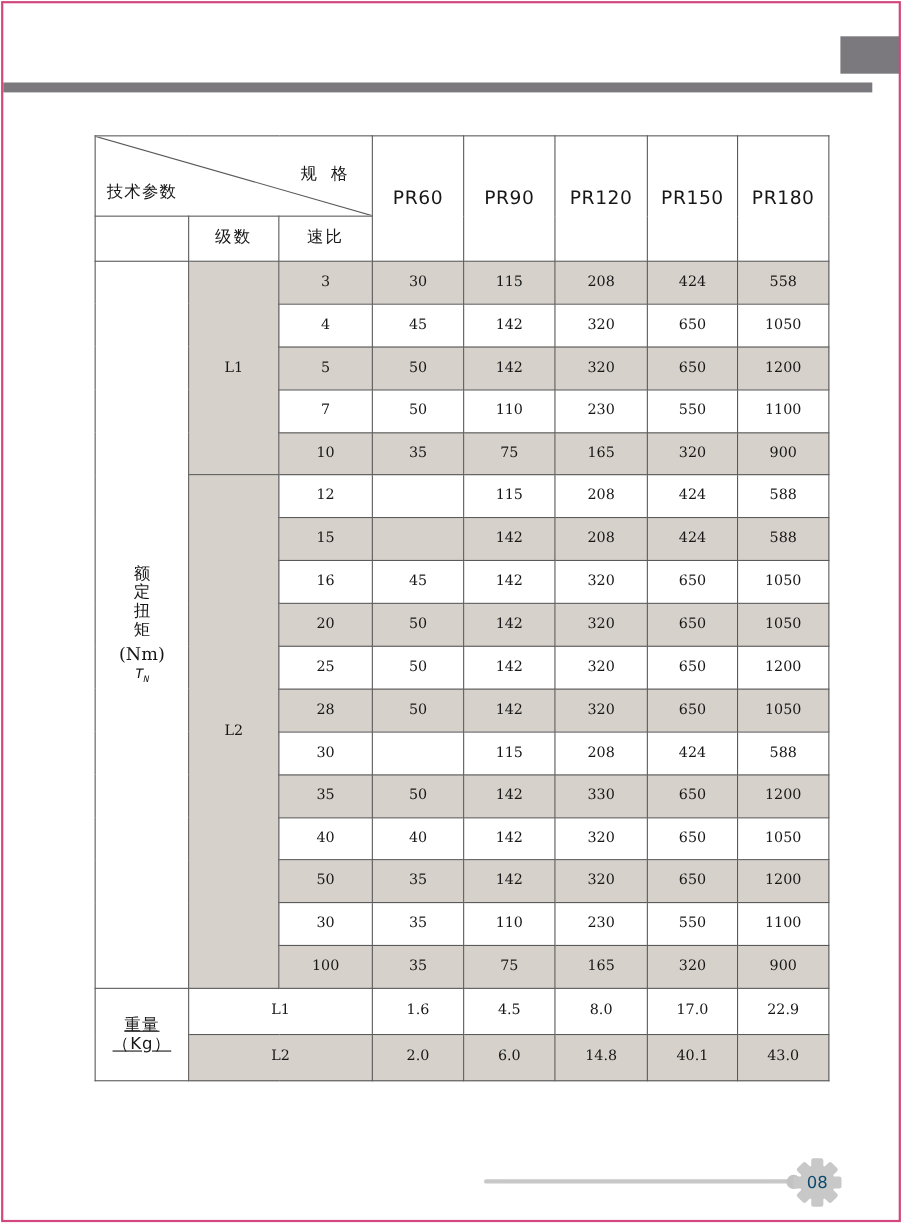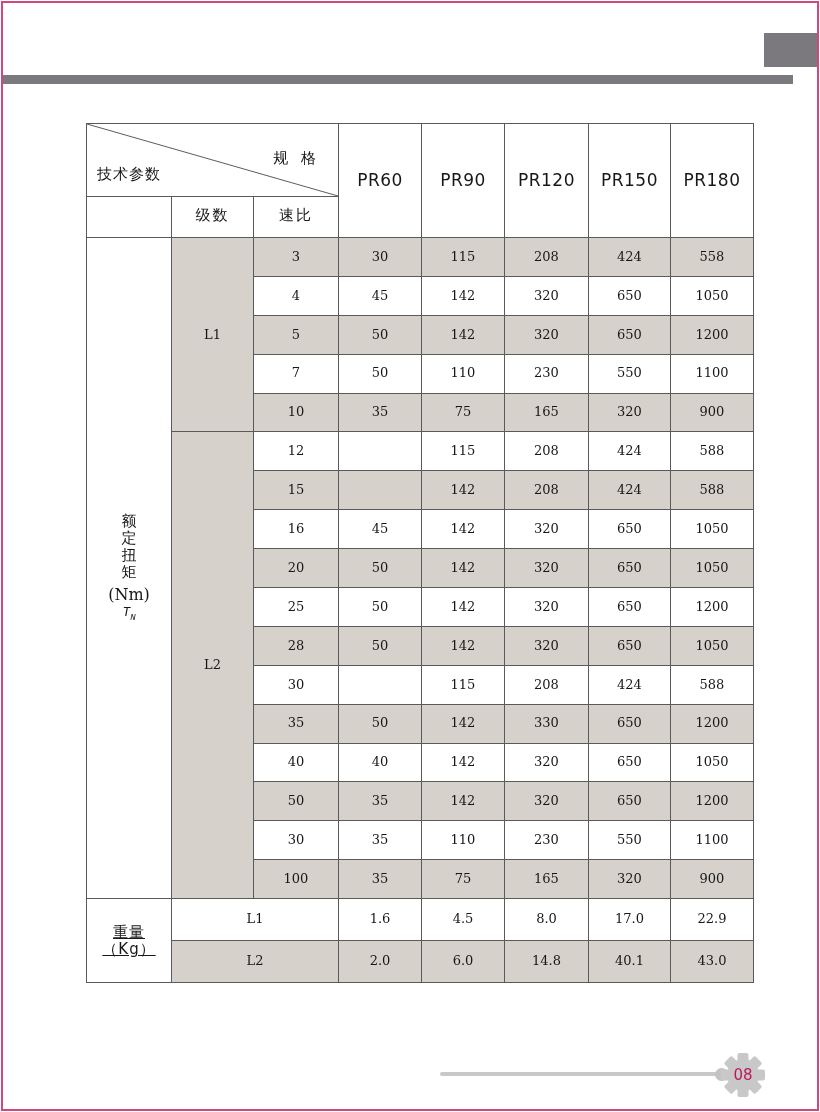--- a/index.html
+++ b/index.html
@@ -42,21 +42,21 @@
 
   td.wlabel span { text-decoration:underline; font-size:15px; letter-spacing:1px; font-family:"DejaVu Sans",sans-serif; }
   td.stage, td.wstage, td.ratio, td.val { font-size:13px; }
 
   
   .footer-line { position:absolute; left:440px; top:1072px; width:278px; height:4px; background:#c8c8c8; border-radius:2px; }
   .footer-dot  { position:absolute; left:715px; top:1068px; width:13px; height:13px; border-radius:50%; background:#c3c3c3; }
   .gear-wrap { position:absolute; left:720px; top:1052px; width:46px; height:46px; }
   .gear-wrap svg { position:absolute; inset:0; }
   .page-num { position:absolute; inset:0; display:flex; align-items:center; justify-content:center;
-              font:15px "DejaVu Sans", sans-serif; color:#be185d; }
+              font:15px "DejaVu Sans", sans-serif; color:#0c4a6e; }
 </style>
 </head>
 <body>
 
 <div class="page">
   <div class="frame"></div>
   <div class="corner-block"></div>
   <div class="top-bar"></div>
 
   <div class="table-wrap" id="table-root">

